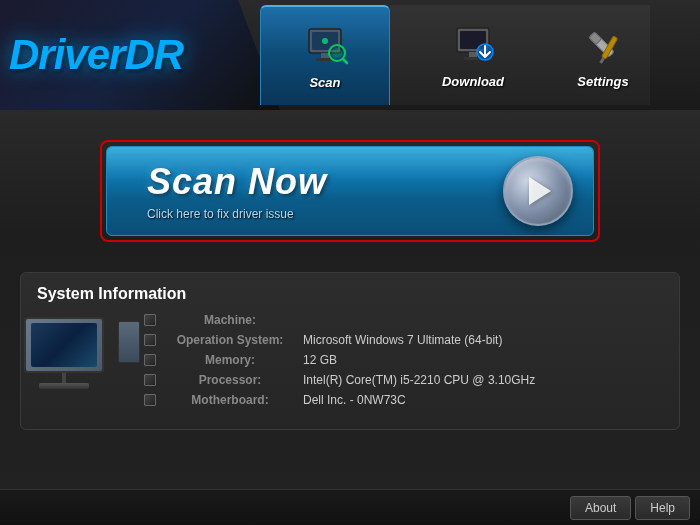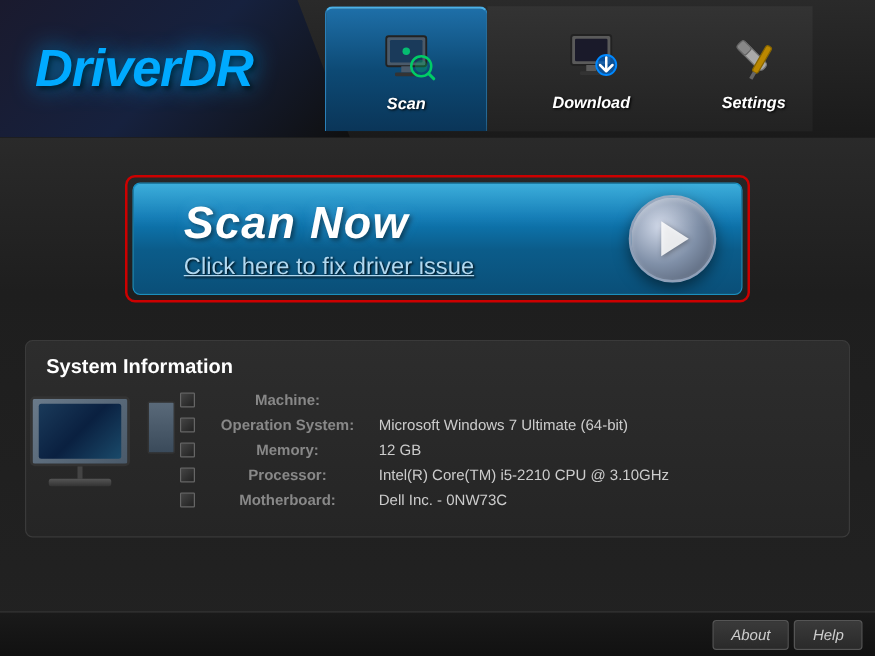--- a/index.html
+++ b/index.html
@@ -22,21 +22,21 @@
       align-items: center;
       position: relative;
     }
 
     .logo-area {
       width: 280px;
       height: 110px;
       background: linear-gradient(135deg, #1a1a2e 0%, #16213e 50%, #0f0f0f 100%);
       display: flex;
       align-items: center;
-      padding-left: 28px;
+      padding-left: 9px;
       clip-path: polygon(0 0, 85% 0, 100% 100%, 0 100%);
       position: relative;
     }
 
     .logo-text {
       font-size: 42px;
       font-weight: bold;
       color: #00aaff;
       text-shadow: 0 0 20px #0088cc, 2px 2px 4px #000;
       letter-spacing: -1px;
@@ -150,24 +150,23 @@
     .scan-now-label {
       font-size: 36px;
       font-weight: bold;
       font-style: italic;
       color: #fff;
       text-shadow: 2px 2px 4px rgba(0,0,0,0.5), 0 0 10px rgba(100,200,255,0.3);
       letter-spacing: 1px;
     }
 
     .scan-sub-label {
-      font-size: 19px;
+      font-size: 12px;
       color: #b0d8f0;
       text-shadow: 1px 1px 2px #000;
-      text-decoration: underline;
     }
 
     .scan-arrow-btn {
       width: 70px;
       height: 70px;
       border-radius: 50%;
       background: radial-gradient(circle at 35% 35%, #d0d8e8, #8090a8, #4a5568);
       display: flex;
       align-items: center;
       justify-content: center;
@@ -321,21 +320,20 @@
     }
 
     .footer-btn {
       padding: 4px 14px;
       background: linear-gradient(180deg, #3a3a3a, #2a2a2a);
       border: 1px solid #555;
       border-radius: 3px;
       color: #ccc;
       font-size: 12px;
       cursor: pointer;
-      font-style: italic;
     }
 
     
     .window-controls {
       position: absolute;
       top: 6px;
       right: 10px;
       display: flex;
       gap: 4px;
     }

